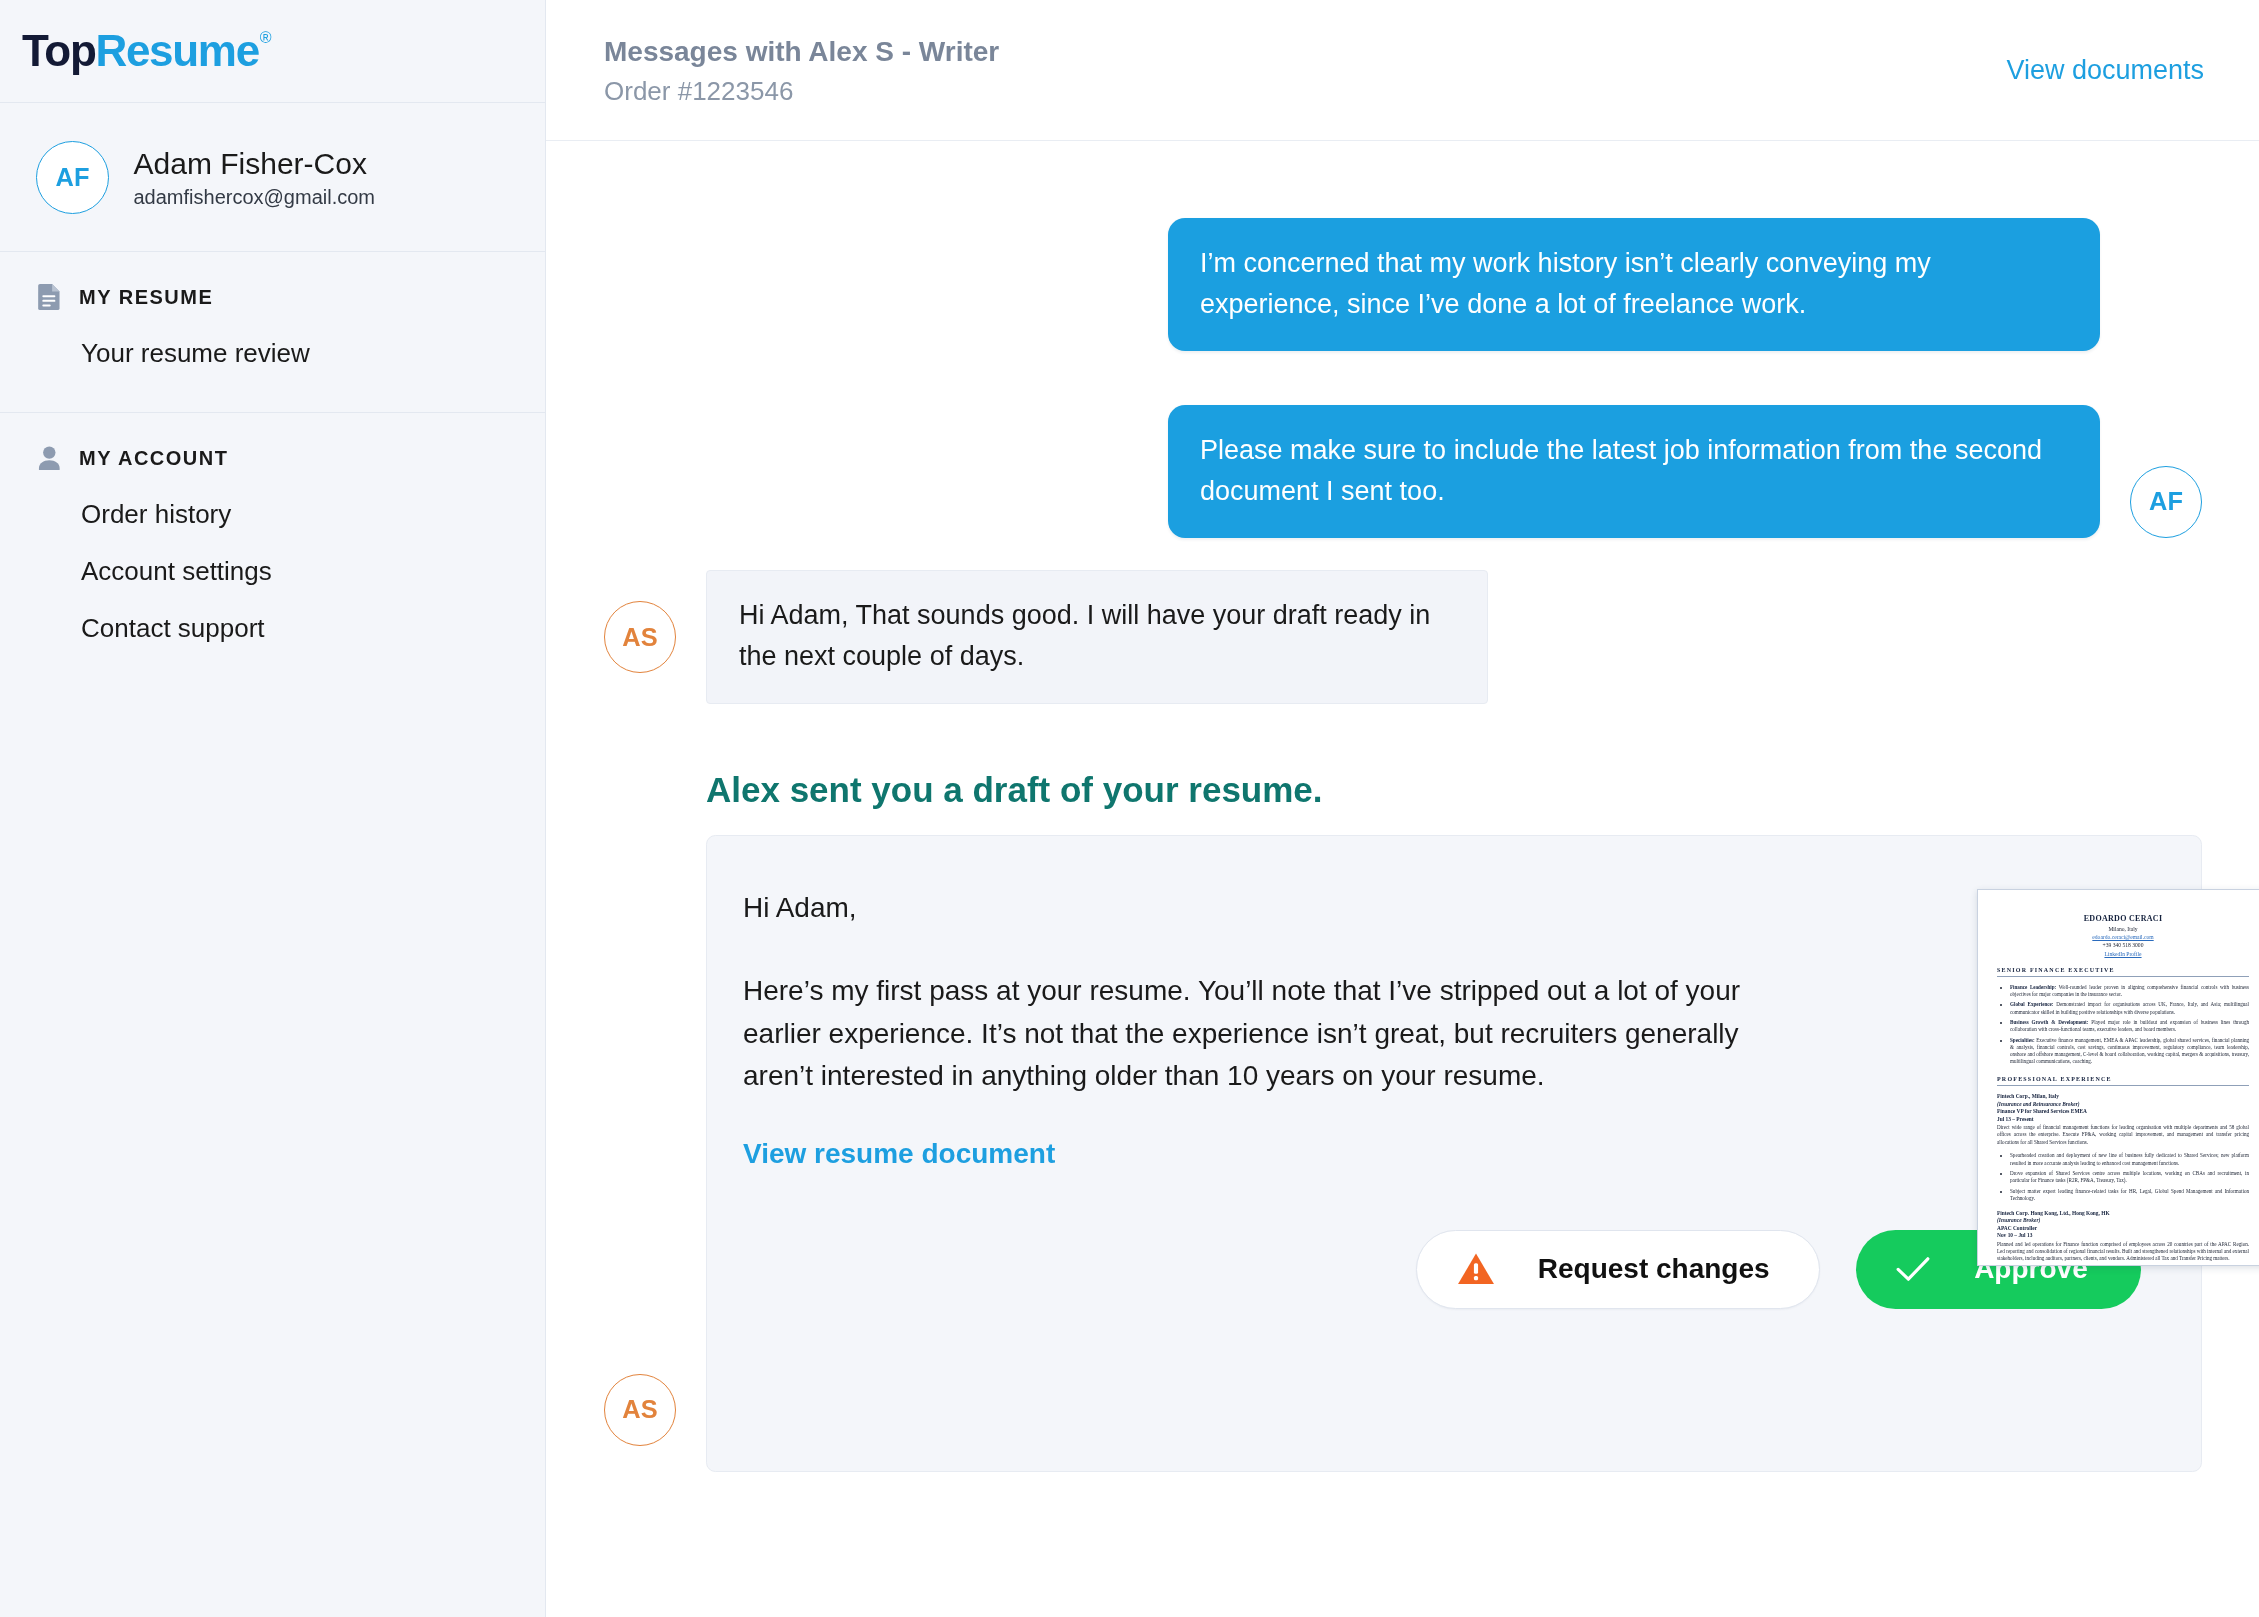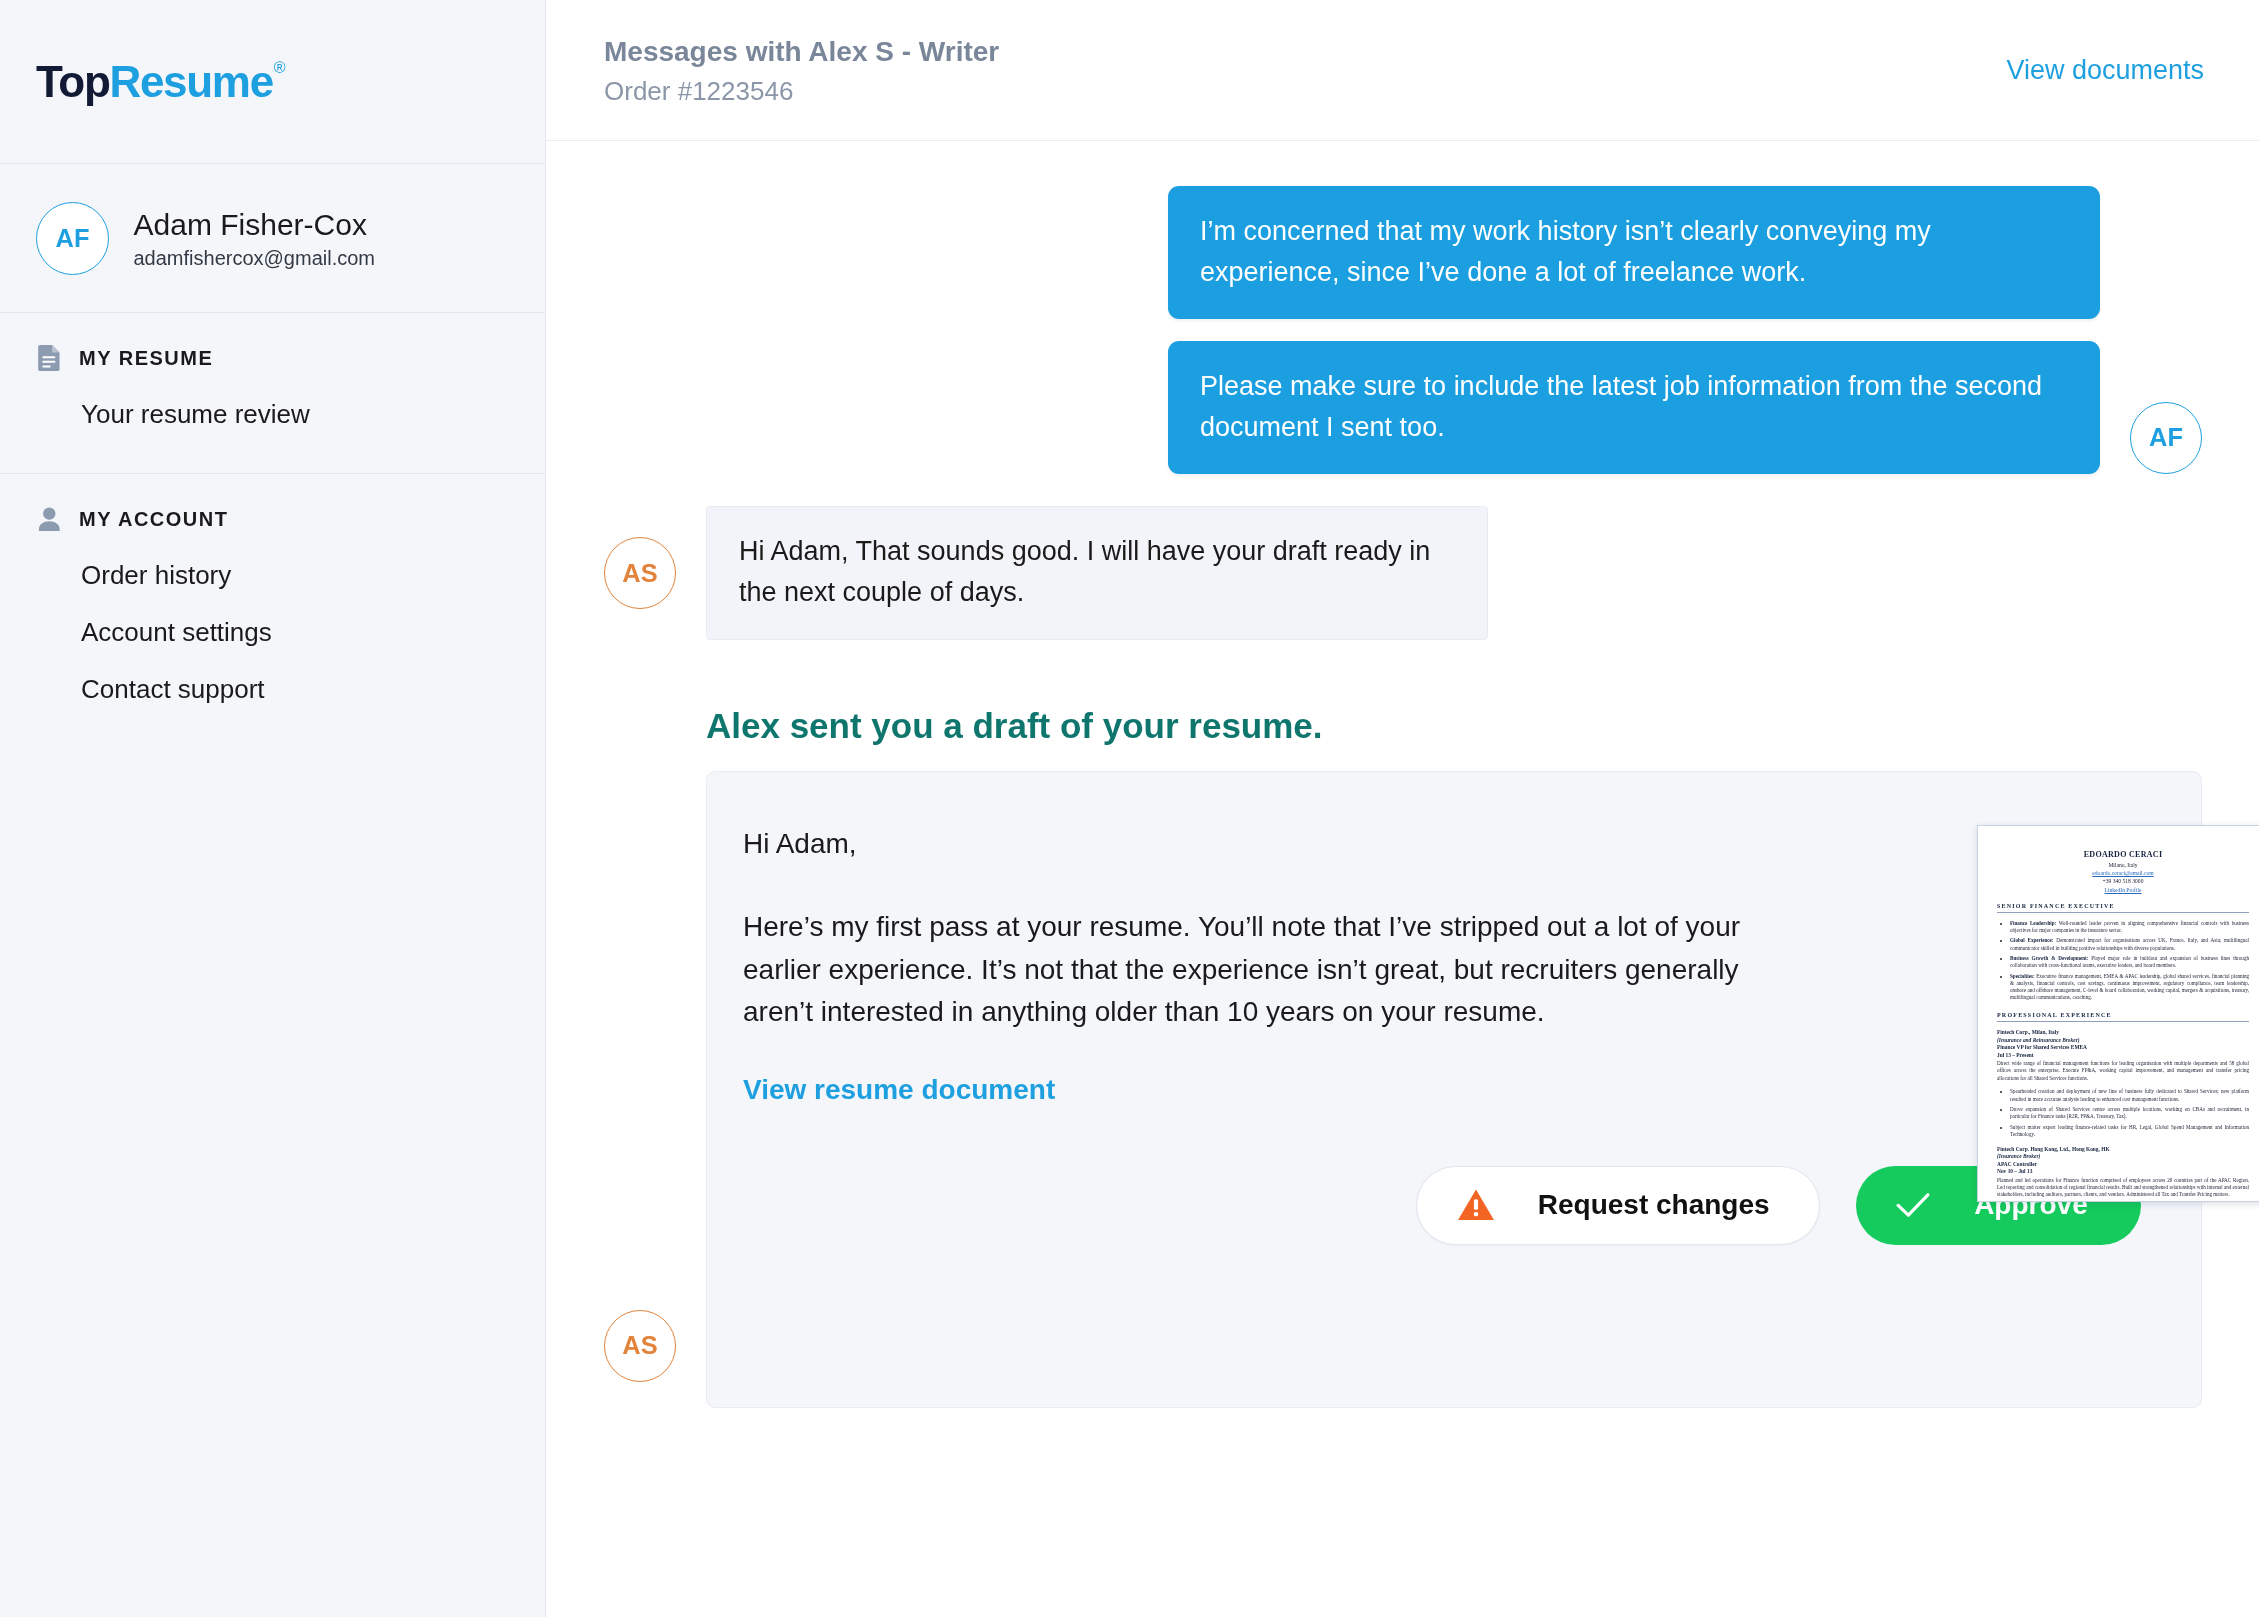--- a/index.html
+++ b/index.html
@@ -12,24 +12,24 @@
   .app { display: flex; width: 2260px; height: 1618px; }
 
   
   .sidebar {
     width: 546px; height: 1618px;
     background: #f4f6fa;
     border-right: 1.9px solid #e3e8f0;
     flex: 0 0 546px;
   }
   .logo-block {
-    height: 164px;
+    height: 103px;
     border-bottom: 1.9px solid #e3e8f0;
     display: flex; align-items: center;
-    padding-left: 36px;
+    padding-left: 22px;
   }
   .logo {
     font-size: 44px; font-weight: bold;
     letter-spacing: -1.3px;
     position: relative;
     font-family: "Liberation Sans", sans-serif;
   }
   .logo .top { color: #131a35; }
   .logo .res { color: #1d9fe0; }
   .logo .reg {
@@ -89,25 +89,26 @@
   .topbar-sub { font-size: 26px; color: #8b97a8; margin-top: 4.7px; }
   .topbar-link { font-size: 27px; color: #1d9fe0; cursor: pointer; }
 
   .thread { padding: 45px 58px 0 58px; position: relative; }
 
   .row { display: flex; align-items: flex-end; margin-bottom: 22.6px; }
   .row.right { justify-content: flex-end; }
 
   .bubble-blue {
     background: #1b9fe0; color: #ffffff;
-    border-radius: 11px;
+    border-radius: 17px;
     padding: 24.5px 32px 26px 32px;
     font-size: 27px; line-height: 1.52;
     max-width: 932px;
     box-shadow: 0 1.9px 2.8px rgba(40,60,90,.08);
+    margin-top: 32px;
   }
   .bubble-gray {
     background: #f2f4f9; color: #1a1a1a;
     border: 1.9px solid #e7ebf2;
     border-radius: 4px;
     padding: 24.5px 32px 26px 32px;
     font-size: 27px; line-height: 1.52;
     max-width: 782px;
   }
 

